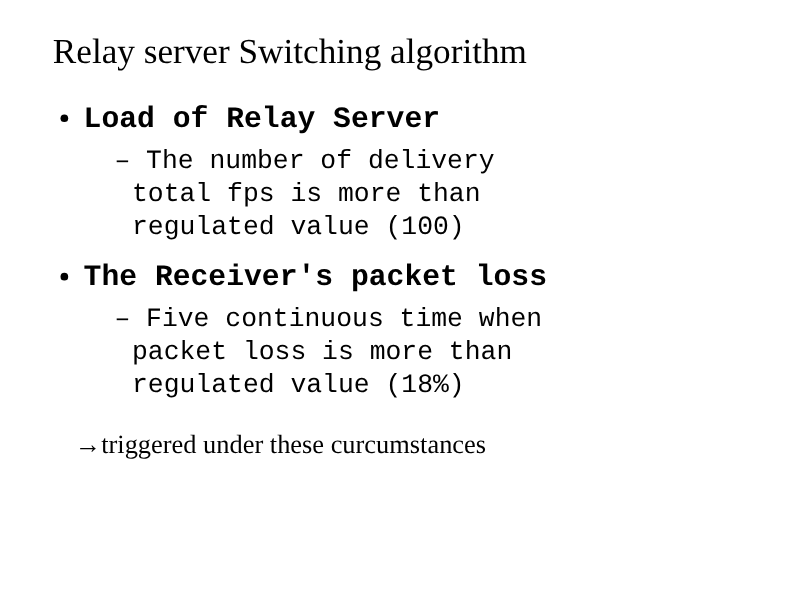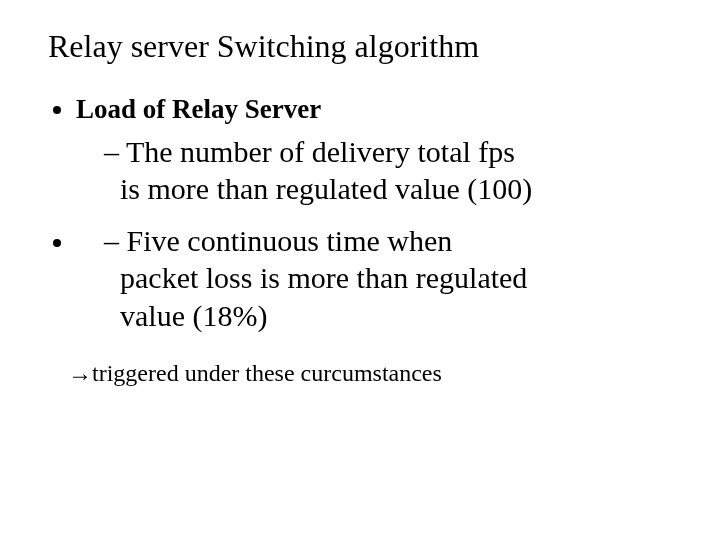--- a/index.html
+++ b/index.html
@@ -20,34 +20,35 @@
   .title {
     font-size: 32px;
     font-weight: 400;
     margin: 0 0 28px 0;
     line-height: 1.15;
   }
   ul.level1 {
     list-style: disc;
     margin: 0 0 0 28px;
     padding: 0;
+    font-family: Liberation Mono, monospace;
   }
   ul.level1 > li {
     font-size: 27px;
     font-weight: 700;
     margin: 0 0 6px 0;
     line-height: 1.25;
   }
   ul.level2 {
     list-style: none;
     margin: 6px 0 14px 28px;
     padding: 0;
   }
   ul.level2 > li {
-    font-size: 30px;
+    font-size: 24px;
     font-weight: 400;
     margin: 0 0 4px 0;
     line-height: 1.25;
     text-indent: -16px;
     padding-left: 16px;
   }
   ul.level2 > li::before {
     content: "– ";
   }
   .footer-line {
@@ -64,20 +65,21 @@
   <h1 class="title">Relay server Switching algorithm</h1>
 
   <ul class="level1">
     <li>
       <span>Load of Relay Server</span>
       <ul class="level2">
         <li>The number of delivery total fps is more than regulated value (100)</li>
       </ul>
     </li>
     <li>
+      <span>The Receiver's packet loss</span>
       <ul class="level2">
         <li>Five continuous time when packet loss is more than regulated value (18%)</li>
       </ul>
     </li>
   </ul>
 
   <p class="footer-line">→triggered under these curcumstances</p>
 </div>
 
 </body></html>

